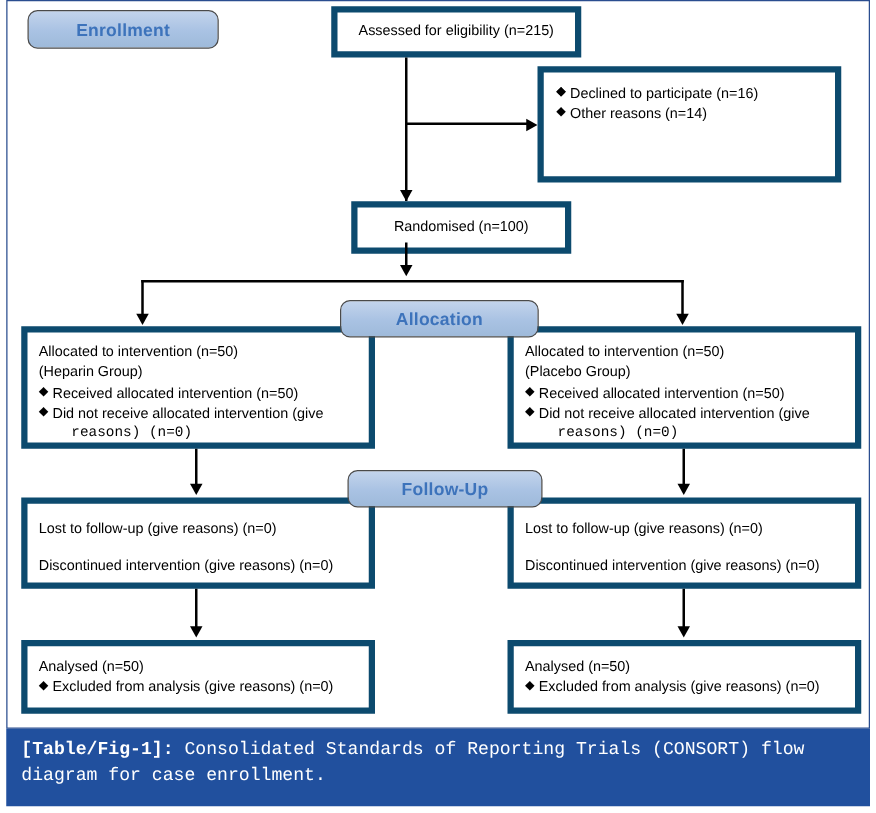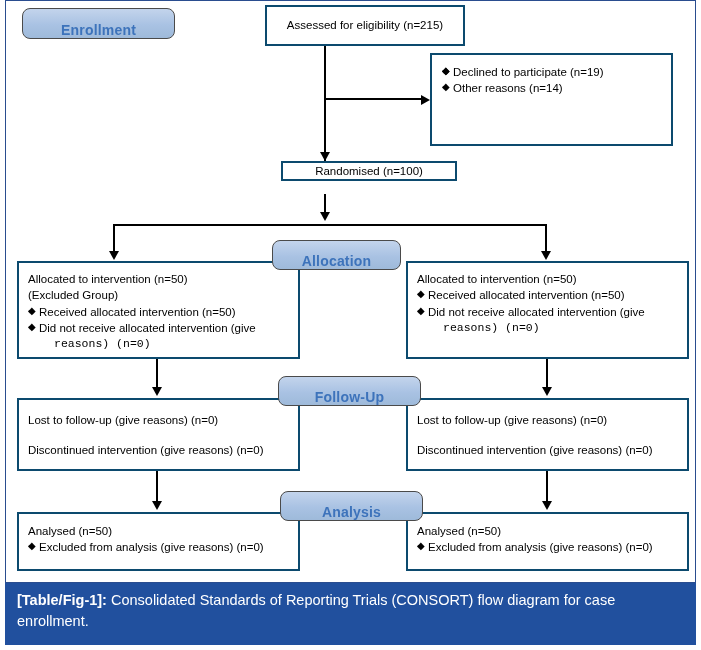--- a/index.html
+++ b/index.html
@@ -28,21 +28,21 @@
     height: 583px;
     border: 1px solid #2a4d8f;
     box-sizing: border-box;
     background: #ffffff;
   }
 
   
   .box {
     position: absolute;
     box-sizing: border-box;
-    border: 2px solid #0c4a6e;
+    border: 5px solid #0c4a6e;
     background: #ffffff;
     font-size: 11.5px;
     color: #000000;
     line-height: 1.42;
     padding: 6px 8px;
   }
   .box.center {
     display: flex;
     align-items: center;
     justify-content: center;
@@ -76,21 +76,21 @@
   }
 
   
   .pill {
     position: absolute;
     box-sizing: border-box;
     border: 1px solid #4a4a4a;
     border-radius: 8px;
     background: linear-gradient(180deg, #c3d4ec 0%, #a9c2e3 55%, #9ebada 100%);
     display: flex;
-    align-items: flex-end;
+    align-items: center;
     justify-content: center;
     font-size: 14px;
     font-weight: bold;
     color: #3d73bb;
     letter-spacing: .2px;
     z-index: 5;
   }
 
   
   .vline {
@@ -126,20 +126,21 @@
     left: 5px;
     top: 583px;
     width: 691px;
     height: 62px;
     background: #21509e;
     color: #ffffff;
     font-size: 14.5px;
     line-height: 1.45;
     padding: 7px 12px 0 12px;
     box-sizing: border-box;
+    font-family: Liberation Mono, monospace;
   }
   .caption-bar .cap-label {
     font-weight: bold;
   }
 </style>
 </head>
 <body>
 
 <div id="root">
 
@@ -159,104 +160,102 @@
   <div class="hline" style="left:325px; top:98px; width:97px; height:2px;"></div>
   <div class="arrow-right" style="left:421px; top:95px;"></div>
 
   <div class="box" style="left:430px; top:53px; width:243px; height:93px; padding:9px 10px;">
     <ul>
       <li>
         <span class="bullet">◆</span>
       </li>
       <li>
         <span class="bullet">◆</span>
-        <span>Declined to participate (n=19)</span>
+        <span>Declined to participate (n=16)</span>
       </li>
       <li>
         <span class="bullet">◆</span>
         <span>Other reasons (n=14)</span>
       </li>
     </ul>
   </div>
 
-  <div class="box center" style="left:281px; top:161px; width:176px; height:20px;">
+  <div class="box center" style="left:281px; top:161px; width:176px; height:42px;">
     <span class="line">Randomised (n=100)</span>
   </div>
 
   <div class="vline" style="left:324px; top:194px; width:2px; height:22px;"></div>
   <div class="arrow-down" style="left:320px; top:212px;"></div>
 
   <div class="hline" style="left:113px; top:224px; width:434px; height:2px;"></div>
   <div class="vline" style="left:113px; top:224px; width:2px; height:31px;"></div>
   <div class="arrow-down" style="left:109px; top:251px;"></div>
   <div class="vline" style="left:545px; top:224px; width:2px; height:31px;"></div>
   <div class="arrow-down" style="left:541px; top:251px;"></div>
 
-  <div class="pill" style="left:272px; top:240px; width:129px; height:30px;">
+  <div class="pill" style="left:272px; top:240px; width:159px; height:30px;">
     <span>Allocation</span>
   </div>
 
   <div class="box" style="left:17px; top:261px; width:283px; height:98px; padding:8px 9px;">
     <span class="line">Allocated to intervention (n=50)</span>
-    <span class="line">(Excluded Group)</span>
+    <span class="line">(Heparin Group)</span>
     <ul>
       <li>
         <span class="bullet">◆</span>
         <span>Received allocated intervention (n=50)</span>
       </li>
       <li>
         <span class="bullet">◆</span>
         <span>Did not receive allocated intervention (give</span>
         <span class="wrap2">reasons) (n=0)</span>
       </li>
     </ul>
   </div>
 
   <div class="box" style="left:406px; top:261px; width:283px; height:98px; padding:8px 9px;">
     <span class="line">Allocated to intervention (n=50)</span>
+    <span class="line">(Placebo Group)</span>
     <ul>
       <li>
         <span class="bullet">◆</span>
         <span>Received allocated intervention (n=50)</span>
       </li>
       <li>
         <span class="bullet">◆</span>
         <span>Did not receive allocated intervention (give</span>
         <span class="wrap2">reasons) (n=0)</span>
       </li>
     </ul>
   </div>
 
   <div class="vline" style="left:156px; top:359px; width:2px; height:32px;"></div>
   <div class="arrow-down" style="left:152px; top:387px;"></div>
   <div class="vline" style="left:546px; top:359px; width:2px; height:32px;"></div>
   <div class="arrow-down" style="left:542px; top:387px;"></div>
 
-  <div class="pill" style="left:278px; top:376px; width:143px; height:30px;">
+  <div class="pill" style="left:278px; top:376px; width:156px; height:30px;">
     <span>Follow-Up</span>
   </div>
 
   <div class="box" style="left:17px; top:398px; width:283px; height:73px; padding:12px 9px;">
     <span class="line" style="margin-bottom:14px;">Lost to follow-up (give reasons) (n=0)</span>
     <span class="line">Discontinued intervention (give reasons) (n=0)</span>
   </div>
 
   <div class="box" style="left:406px; top:398px; width:283px; height:73px; padding:12px 9px;">
     <span class="line" style="margin-bottom:14px;">Lost to follow-up (give reasons) (n=0)</span>
     <span class="line">Discontinued intervention (give reasons) (n=0)</span>
   </div>
 
   <div class="vline" style="left:156px; top:471px; width:2px; height:34px;"></div>
   <div class="arrow-down" style="left:152px; top:501px;"></div>
   <div class="vline" style="left:546px; top:471px; width:2px; height:34px;"></div>
   <div class="arrow-down" style="left:542px; top:501px;"></div>
 
-  <div class="pill" style="left:280px; top:491px; width:143px; height:30px;">
-    <span>Analysis</span>
-  </div>
 
   <div class="box" style="left:17px; top:512px; width:283px; height:59px; padding:9px 9px;">
     <span class="line">Analysed (n=50)</span>
     <ul>
       <li>
         <span class="bullet">◆</span>
         <span>Excluded from analysis (give reasons) (n=0)</span>
       </li>
     </ul>
   </div>

